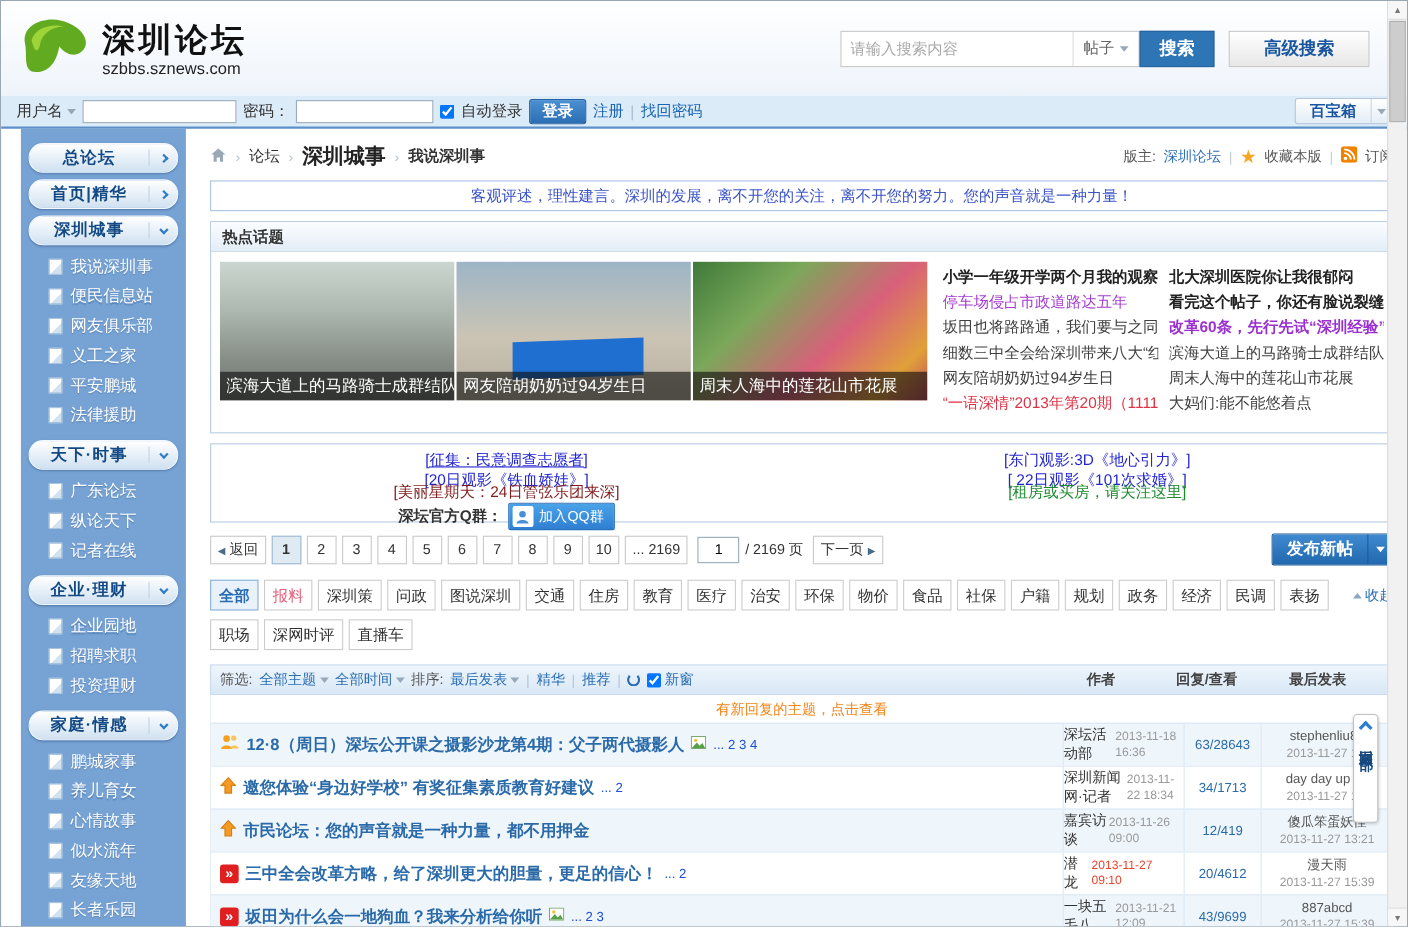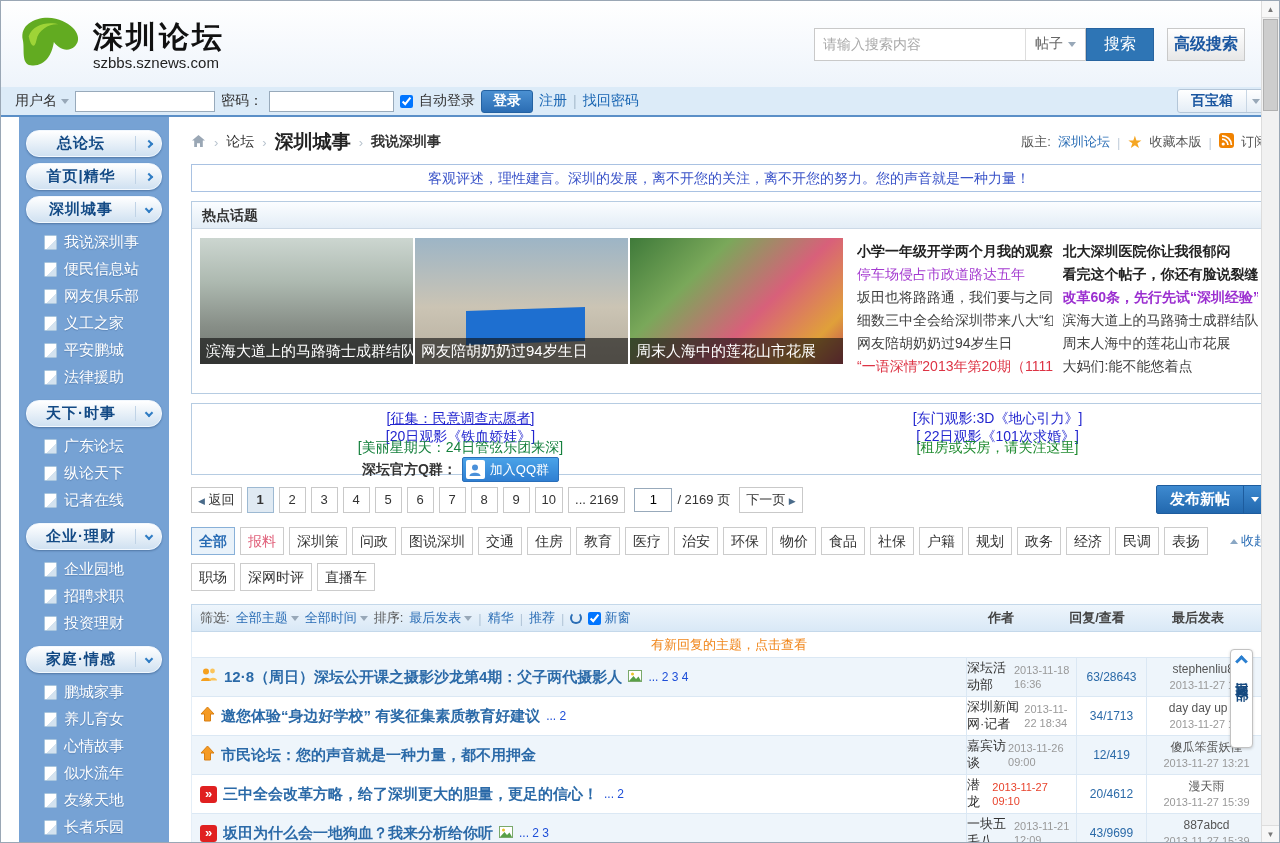--- a/index.html
+++ b/index.html
@@ -12,22 +12,22 @@
 .logo-text{padding-bottom:4px}
 .logo-t1{font-size:30px;font-weight:bold;color:#111;letter-spacing:3px;line-height:30px}
 .logo-t2{font-size:15px;color:#222;margin-top:2px}
 .searchbox{display:flex;align-items:center}
 .search-wrap{display:flex;align-items:center;border:1px solid #c9c9c9;background:#fff;height:33px;width:272px;padding-left:8px}
 .search-input{border:0;outline:0;flex:1;font-size:14px;color:#666;min-width:0}
 .search-input::placeholder{color:#aaa}
 .search-scope{display:flex;align-items:center;gap:5px;border-left:1px solid #ddd;padding:0 9px;color:#666;font-size:14px;height:100%}
 .caret{width:0;height:0;border-left:4px solid transparent;border-right:4px solid transparent;border-top:5px solid #98a8b8}
 .caret.white{border-top-color:#fff}
-.btn-search{height:33px;padding:0 17px;background:#2e75b5;color:#fff;font-weight:normal;font-size:16px;border:1px solid #2764a0;cursor:pointer}
-.btn-adv{height:33px;margin-left:13px;padding:0 6px;background:linear-gradient(#ffffff,#e7e7e7);border:1px solid #c9c9c9;color:#1a56a0;font-weight:bold;font-size:16px;cursor:pointer}
+.btn-search{height:33px;padding:0 17px;background:#2e75b5;color:#fff;font-weight:bold;font-size:16px;border:1px solid #2764a0;cursor:pointer}
+.btn-adv{height:33px;margin-left:13px;padding:0 31px;background:linear-gradient(#ffffff,#e7e7e7);border:1px solid #c9c9c9;color:#1a56a0;font-weight:bold;font-size:16px;cursor:pointer}
 
 .loginbar{height:30px;background:#dcebf8;border-bottom:2px solid #5b8fc7;display:flex;align-items:center;padding:0 14px;font-size:14px;color:#333;gap:6px}
 .lg-user{display:flex;align-items:center;gap:4px}
 .input-sm{height:21px;border:1px solid #98aabb;background:#fff;font-size:13px;padding:0 4px}
 .btn-login{height:23px;padding:0 11px;background:linear-gradient(#4b90d2,#2b6db3);color:#fff;font-weight:bold;font-size:14px;border:1px solid #2462a2;border-radius:3px;cursor:pointer}
 .lg-link{color:#1a66b3;text-decoration:none}
 .lg-sep{color:#a9bccd}
 .btn-treasure{margin-left:auto;height:24px;display:flex;align-items:center;background:linear-gradient(#ffffff,#e4edf6);border:1px solid #b4c6d8;border-radius:3px;cursor:pointer}
 .btn-treasure .lbl{padding:0 13px;font-size:14px;font-weight:bold;color:#1a56a0}
 .btn-treasure .dd{width:18px;height:100%;display:flex;align-items:center;justify-content:center;border-left:1px solid #c8d6e4}
@@ -73,21 +73,21 @@
 .hl.b{font-weight:bold;color:#222}
 .hl.p{color:#a43bd0}
 .hl.pb{color:#9b2fd0;font-weight:bold}
 .hl.r{color:#dd3344}
 
 .annbox{margin-top:9px;border:1px solid #b6cce2;background:#fff;padding:6px 0}
 .ann-row{display:grid;grid-template-columns:1fr 1fr;height:29px;align-items:center;text-align:center;font-size:14px}
 .ann-link{cursor:pointer}
 .ann-link.blue{color:#2326cf}
 .ann-link.u{text-decoration:underline}
-.ann-link.magenta{color:#15803d}
+.ann-link.magenta{color:#7f1d1d}
 .ann-link.green{color:#1d8a2e}
 .qq-cell{display:flex;align-items:center;justify-content:center;gap:5px}
 .qq-label{font-weight:bold;color:#333}
 .qq-btn{display:flex;align-items:center;gap:5px;background:linear-gradient(#4aa3e8,#2f7fd2);border:1px solid #2a6fba;color:#fff;font-size:13px;height:25px;padding:0 9px 0 3px;border-radius:2px;cursor:pointer}
 .qq-ava{width:19px;height:19px;background:#fff;border-radius:2px;display:flex;align-items:center;justify-content:center}
 
 .pagerow{margin-top:10px;display:flex;align-items:center;gap:5px}
 .pg{min-width:27px;height:26px;line-height:24px;text-align:center;border:1px solid #c9c9c9;background:#fff;font-size:13px;color:#333;padding:0 6px;cursor:pointer}
 .pg .arr{font-size:9px;color:#4a6b8a}
 .pg.active{background:#e0eaf3;border-color:#9db9d2;font-weight:bold;cursor:default}

